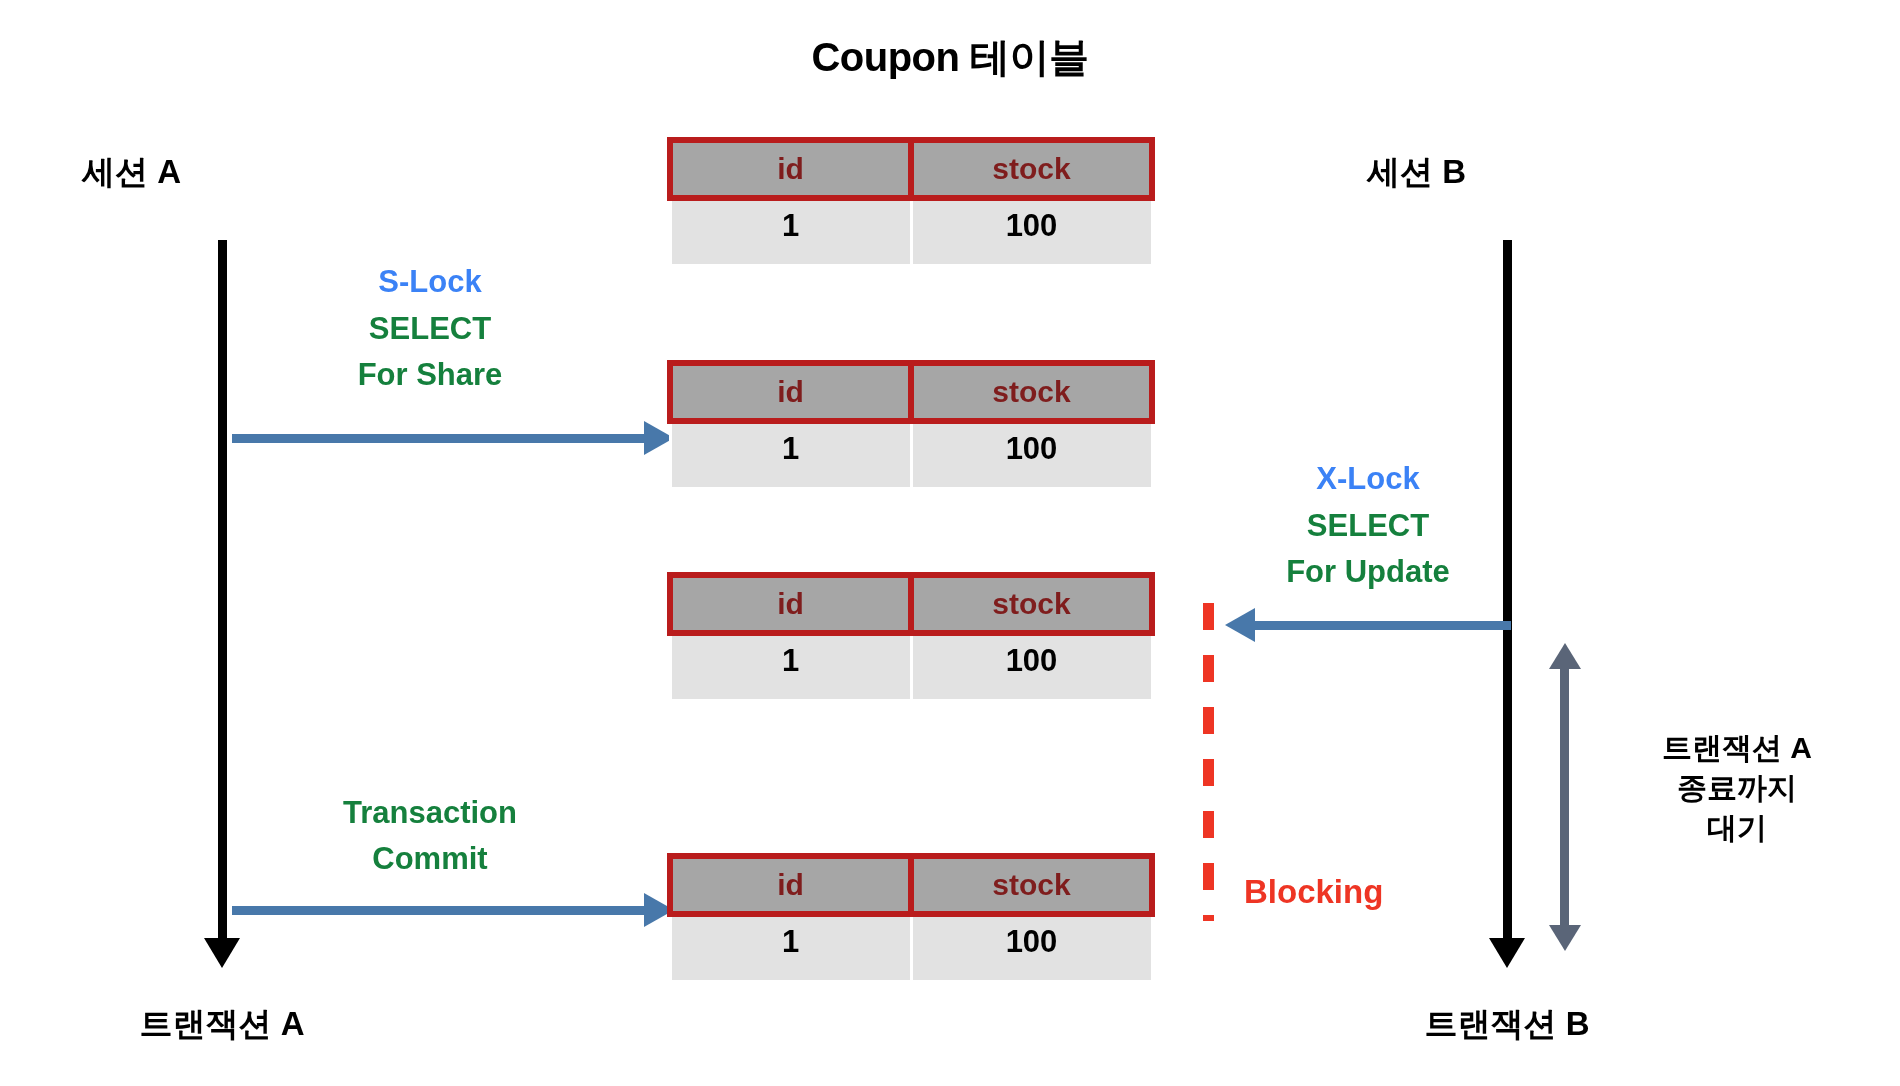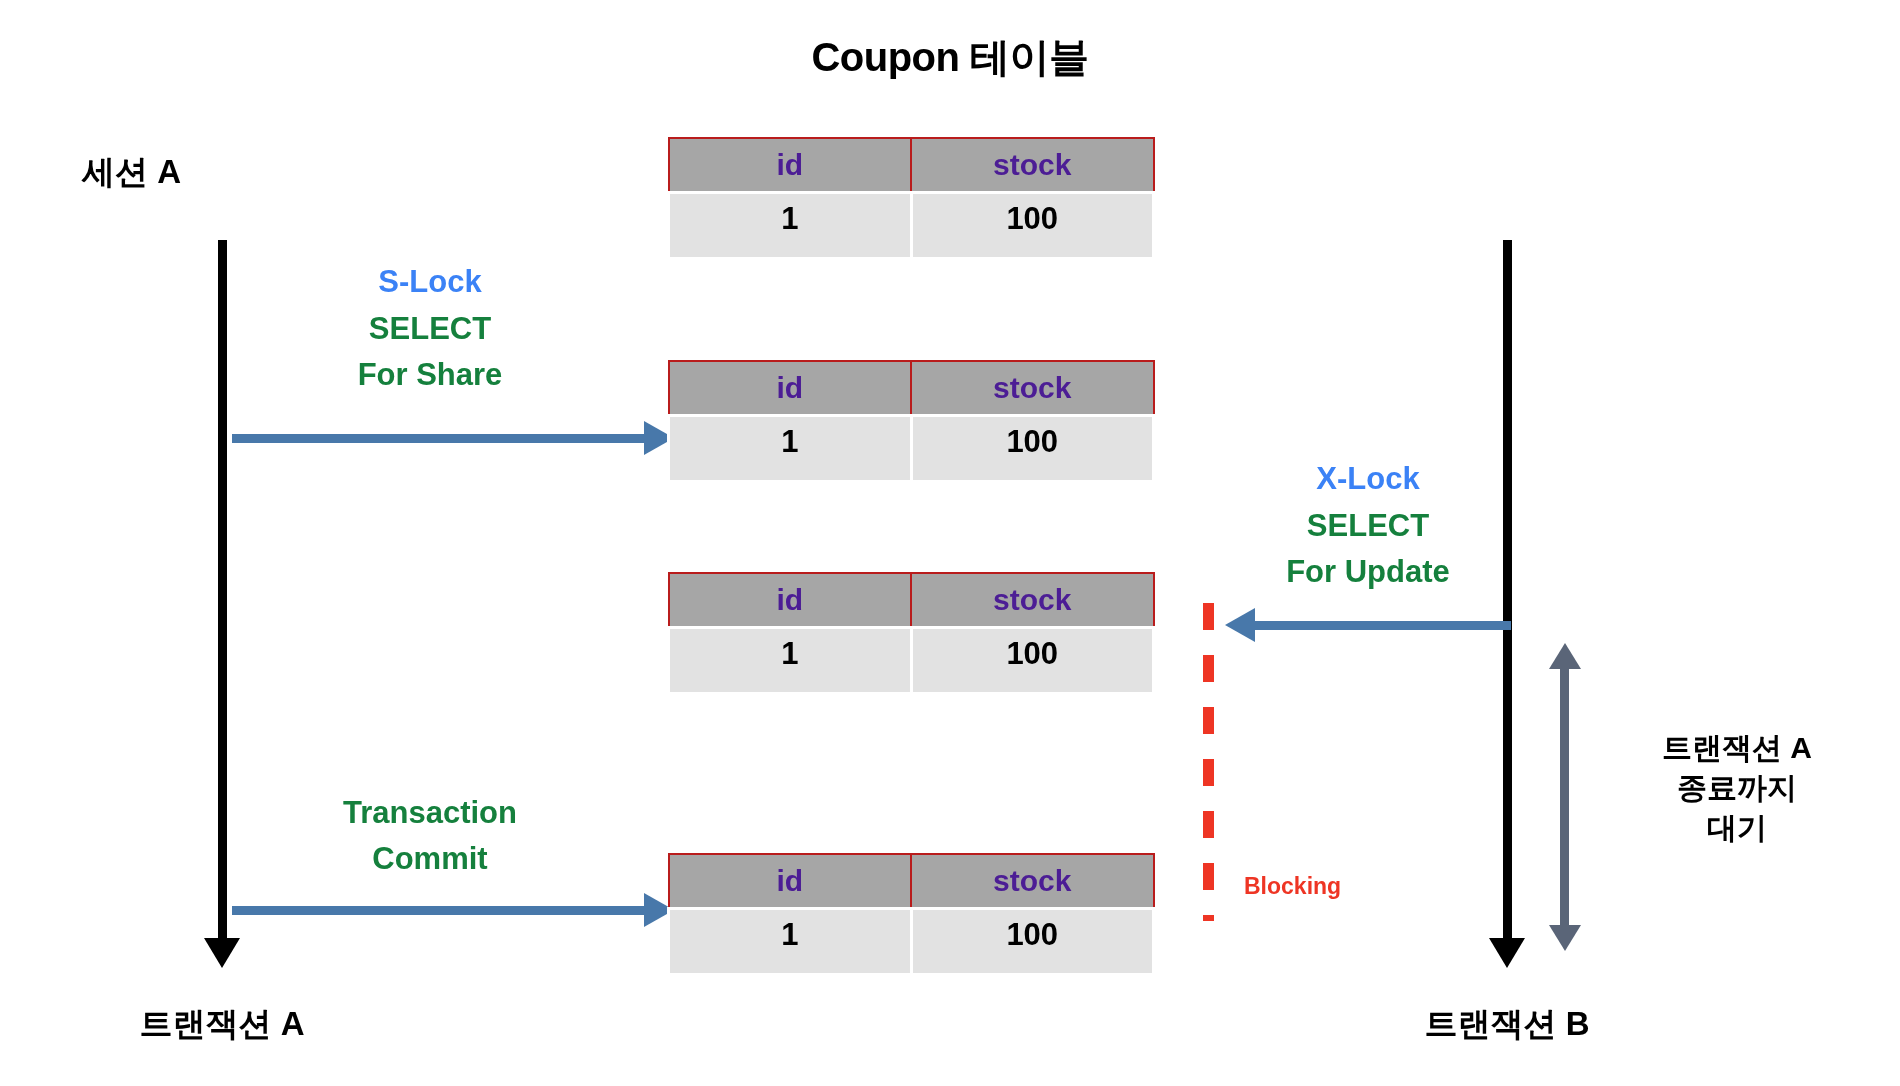--- a/index.html
+++ b/index.html
@@ -61,26 +61,26 @@
   }
 
   
   .coupon-table {
     width: 488px;
     border-collapse: collapse;
     table-layout: fixed;
   }
   .coupon-table th {
     background: #a6a6a6;
-    color: #4c1d95;
+    color: #7f1d1d;
     font-size: 30px;
     font-weight: bold;
     height: 52px;
     text-align: center;
-    border: 2px solid #b91c1c;
+    border: 6px solid #b91c1c;
     padding: 0;
   }
   .coupon-table td {
     background: #e2e2e2;
     color: #000000;
     font-size: 31px;
     font-weight: bold;
     height: 63px;
     text-align: center;
     border: 3px solid #ffffff;
@@ -132,21 +132,21 @@
     width: 11px;
     background: repeating-linear-gradient(
       to bottom,
       #ee3524 0px,
       #ee3524 27px,
       rgba(255,255,255,0) 27px,
       rgba(255,255,255,0) 52px
     );
   }
   .blocking-text {
-    font-size: 23px;
+    font-size: 33px;
     font-weight: bold;
     color: #ee3524;
     white-space: nowrap;
   }
 
   
   .wait-shaft {
     width: 9px;
     background: #5a6578;
   }
@@ -265,20 +265,21 @@
       </thead>
       <tbody>
         <tr>
           <td>1</td>
           <td>100</td>
         </tr>
       </tbody>
     </table>
   </div>
 
+  <div class="abs session-label" style="left:1367px; top:150px; width:280px;">세션 B</div>
 
   <div class="abs lifeline-line" style="left:1503px; top:240px; height:700px;"></div>
   <div class="abs lifeline-head" style="left:1489px; top:938px;"></div>
 
   <div class="abs txn-label" style="left:1367px; top:1002px; width:280px;">트랜잭션 B</div>
 
   <div class="abs annot" style="left:1233px; top:455px; width:270px;">
     <div class="lock">X-Lock</div>
     <div class="stmt">SELECT</div>
     <div class="stmt">For Update</div>

